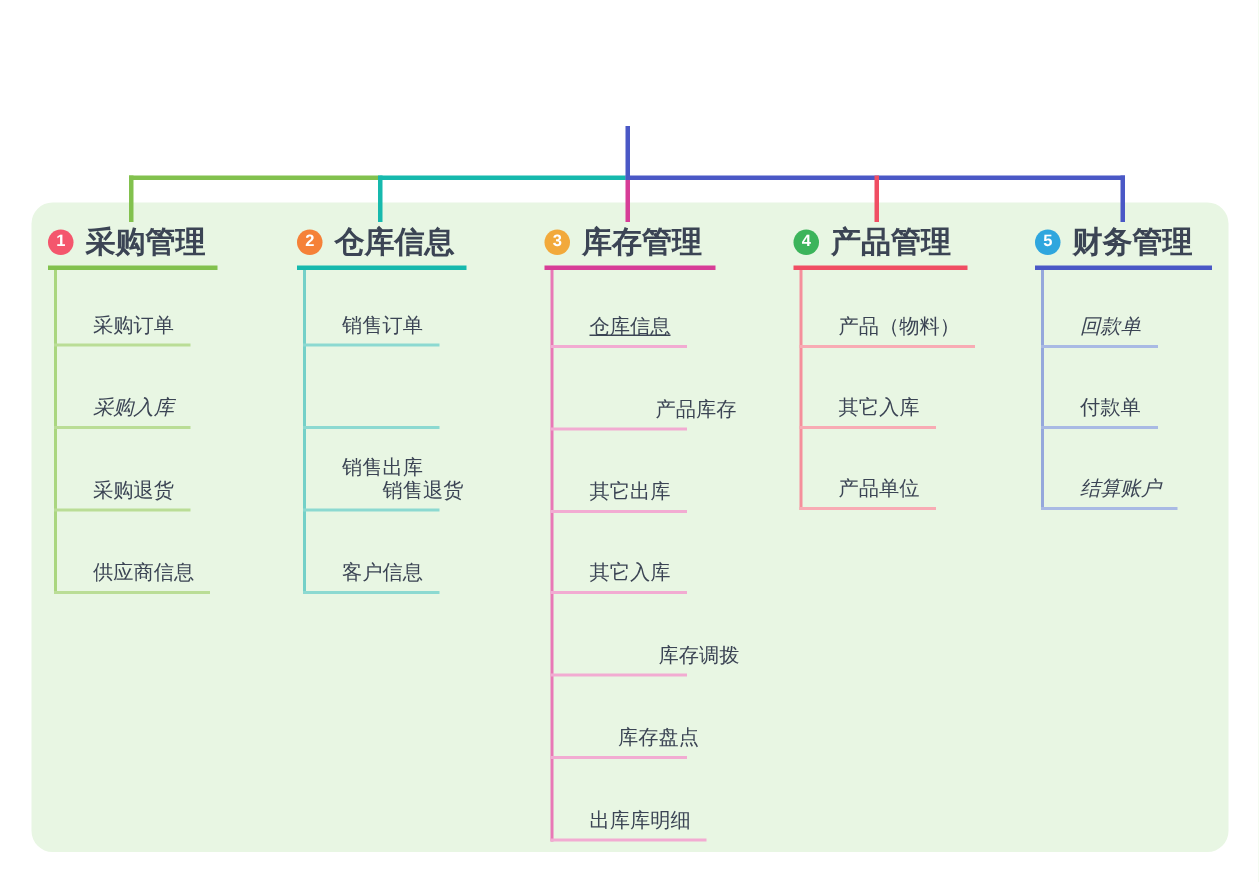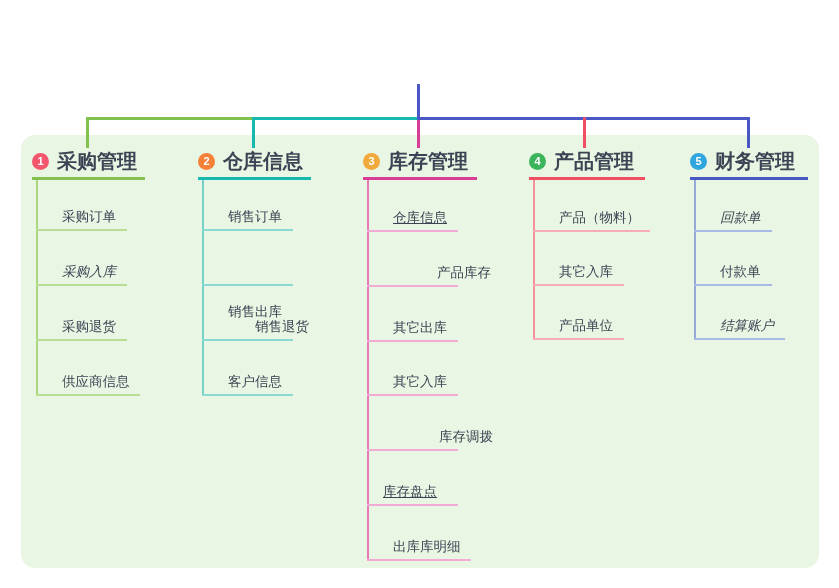--- a/index.html
+++ b/index.html
@@ -145,21 +145,21 @@
     <div class="child-label" style="left: 393px; top: 373px;">其它入库</div>
     <div class="line child-underline" style="left: 367px; top: 394px; width: 91px; height: 2px; background: rgb(242, 171, 210);"></div>
   </div>
 
   <div class="child">
     <div class="child-label" style="left: 399px; top: 428px; margin-left: 40px;">库存调拨</div>
     <div class="line child-underline" style="left: 367px; top: 449px; width: 91px; height: 2px; background: rgb(242, 171, 210);"></div>
   </div>
 
   <div class="child">
-    <div class="child-label" style="left: 383px; top: 483px; text-decoration: underline;">库存盘点</div>
+    <div class="child-label" style="left: 412px; top: 483px;">库存盘点</div>
     <div class="line child-underline" style="left: 367px; top: 504px; width: 91px; height: 2px; background: rgb(242, 171, 210);"></div>
   </div>
 
   <div class="child">
     <div class="child-label" style="left: 393px; top: 538px; text-align: right;">出库库明细</div>
     <div class="line child-underline" style="left: 367px; top: 559px; width: 104px; height: 2px; background: rgb(242, 171, 210);"></div>
   </div>
 </div>
 
   <div class="branch">

